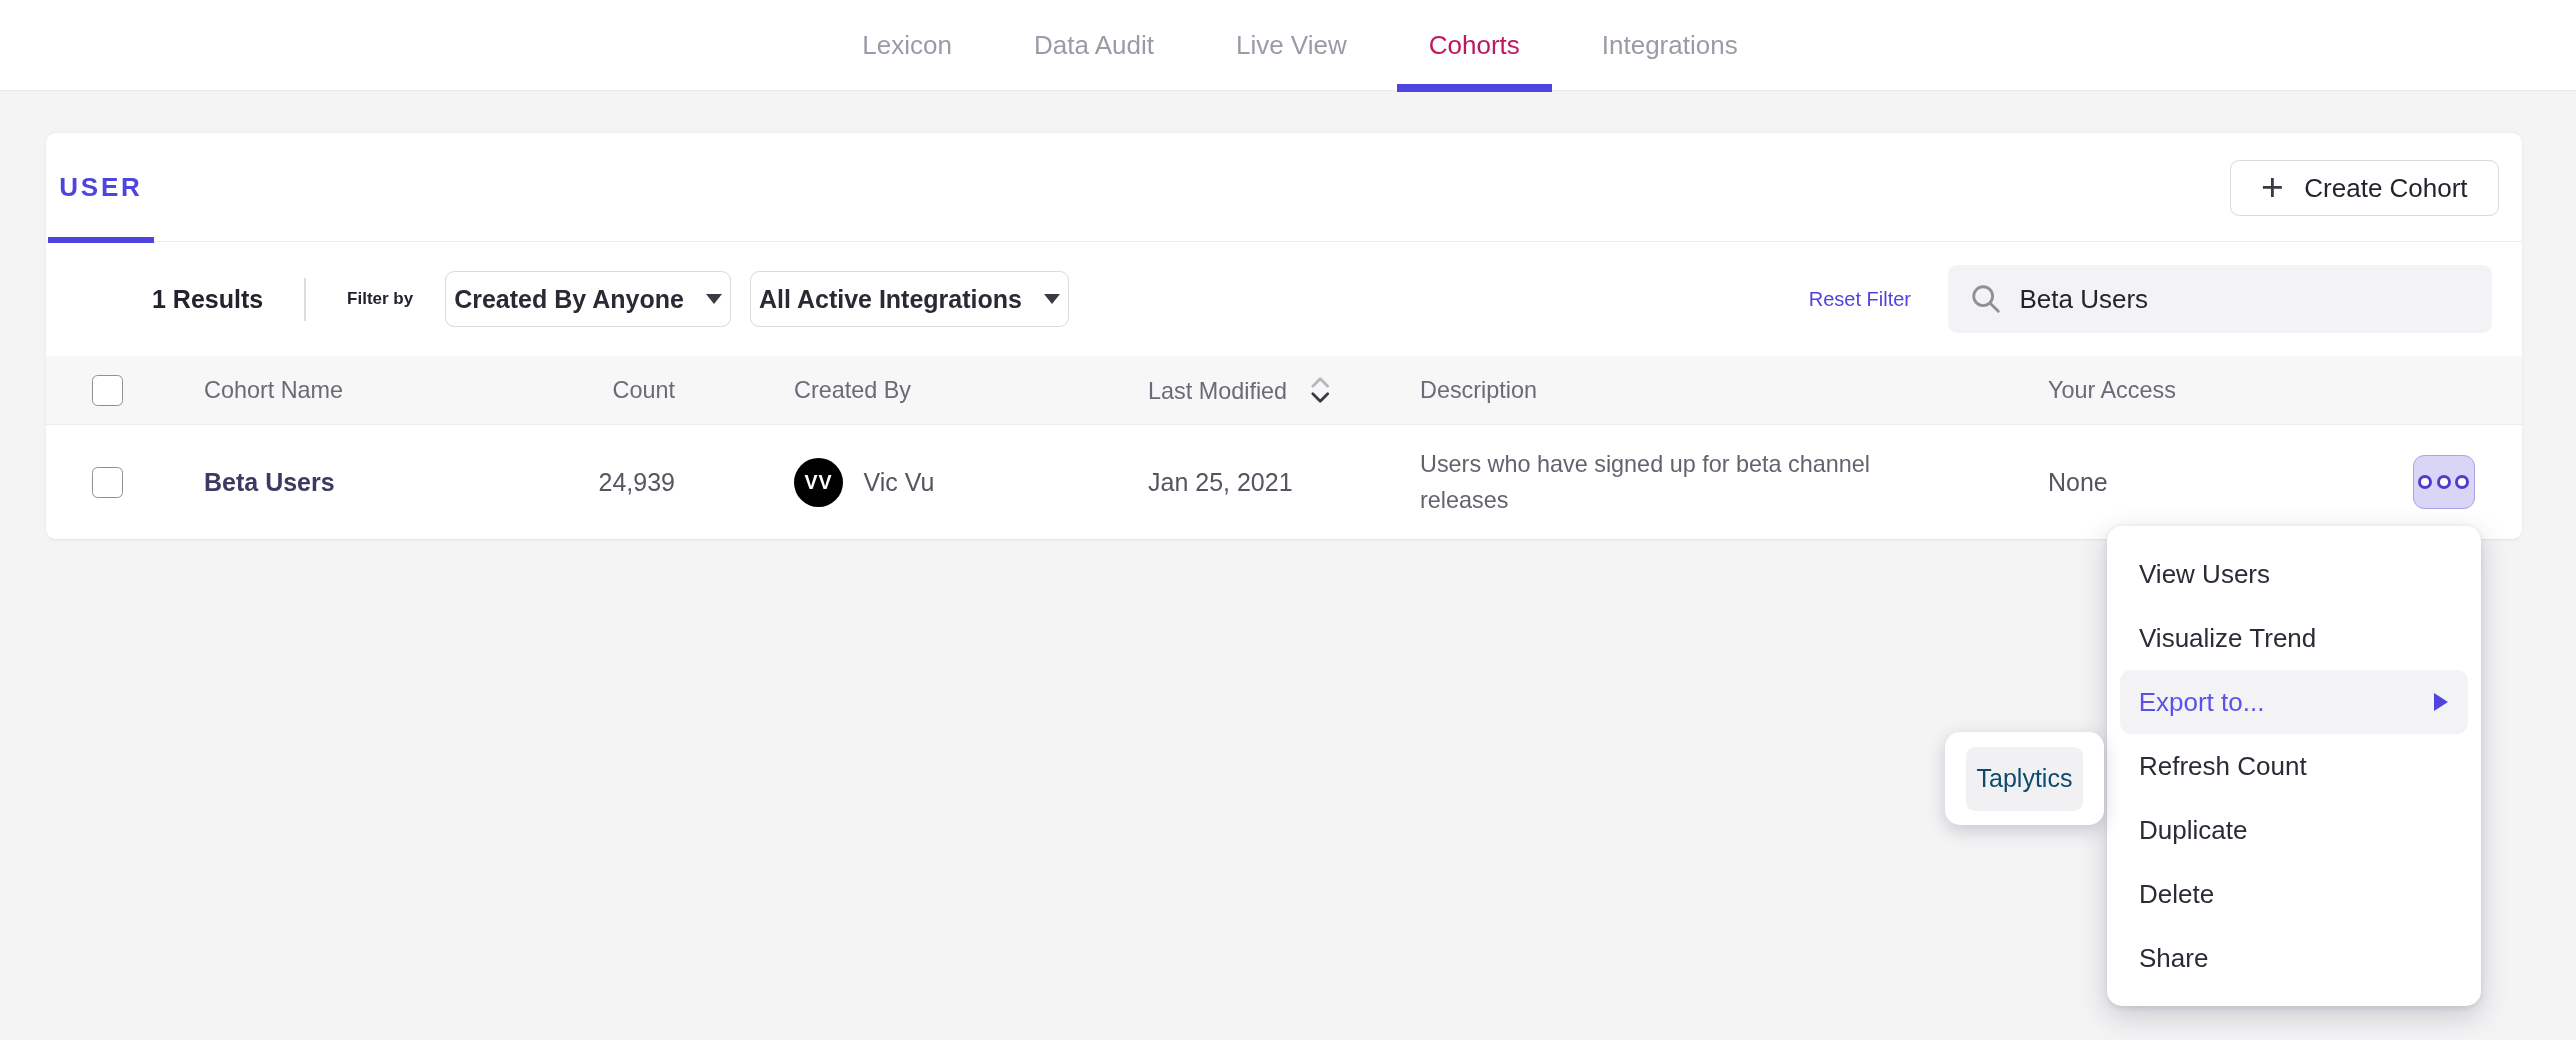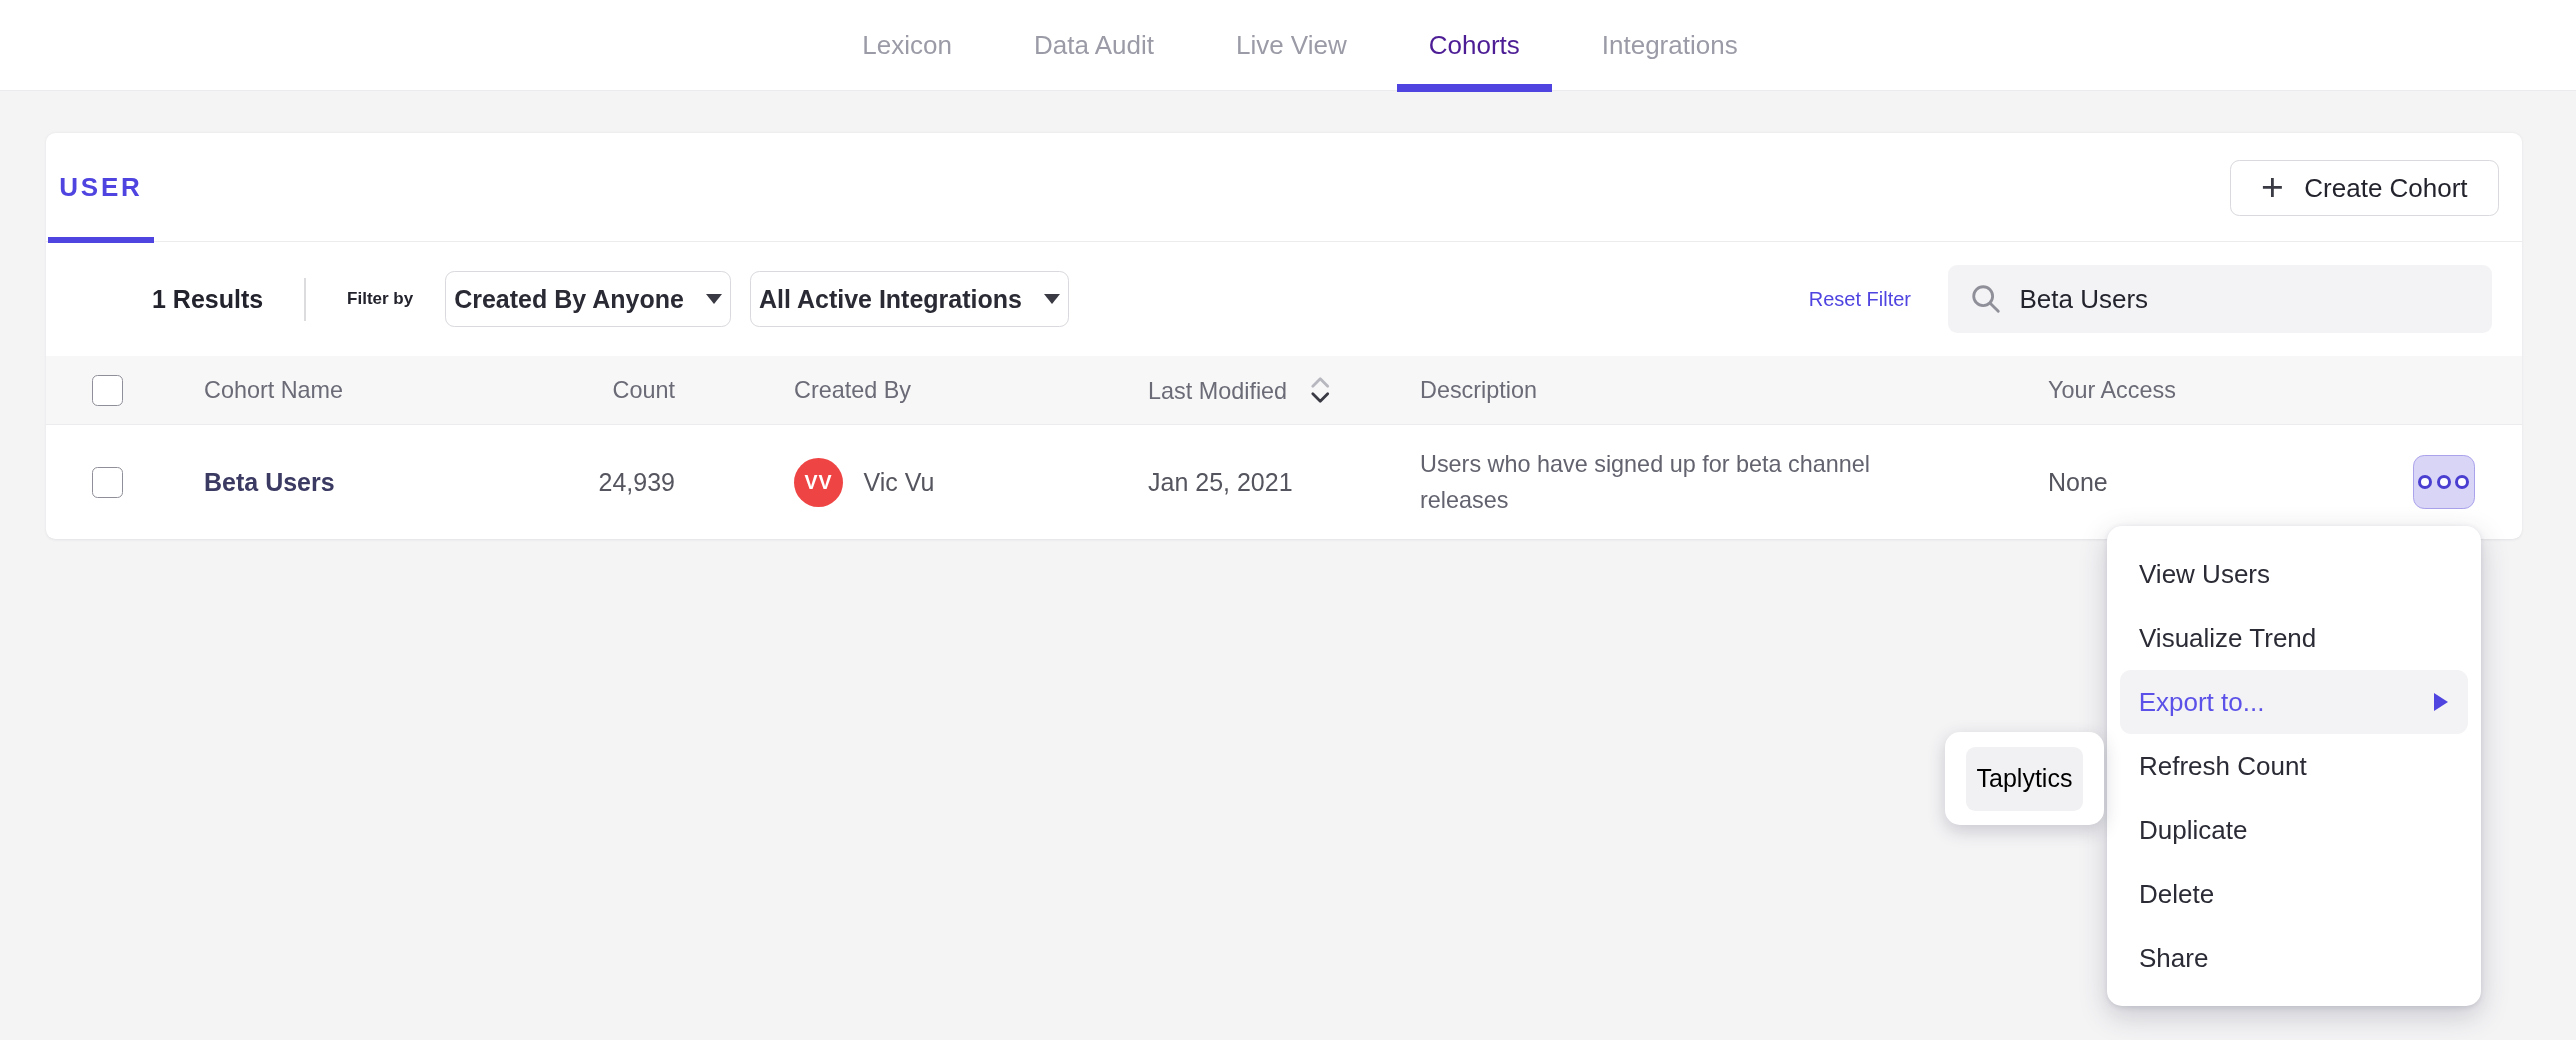--- a/index.html
+++ b/index.html
@@ -10,21 +10,21 @@
   }
   
   .topnav {
     height:91px; background:#ffffff; border-bottom:1.9px solid #ebebed;
     display:flex; justify-content:center; align-items:stretch; gap:82px;padding-left:24px;
   }
   .topnav .tab {
     position:relative; display:flex; align-items:center;
     font-size:26px; color:#9b9ba7; cursor:pointer;
   }
-  .topnav .tab.active { color:#4c1d95; }
+  .topnav .tab.active { color:#be185d; }
   .topnav .tab.active::after {
     content:""; position:absolute; left:-32px; right:-32px; bottom:-1.9px;
     height:8.4px; background:#4f44e0;
   }
   
   .card {
     position:absolute; left:46px; top:133px; width:2476px; height:406px;
     background:#fff; border-radius:9.3px; box-shadow:0 0.9px 2.8px rgba(30,30,50,.08);
   }
   .card-head { position:relative; height:109px; border-bottom:1.9px solid #ececee; border-radius:9.3px 9.3px 0 0; }
@@ -81,21 +81,21 @@
   .checkbox {
     width:31px; height:31px; background:#fff; border:1.9px solid #8f8f99;
     border-radius:5.6px; cursor:pointer;
   }
   .cell-count { text-align:right; }
   .cell-created { padding-left:119px; display:flex; align-items:center; }
   .sort-wrap { display:inline-flex; align-items:flex-end; gap:23px; cursor:pointer; }
   .trow { height:114px; font-size:25px; color:#55555f; }
   .cohort-link { font-weight:bold; color:#3b3a63; cursor:pointer; }
   .avatar {
-    width:49px; height:49px; border-radius:50%; background:#ef4444;
+    width:49px; height:49px; border-radius:50%; background:#000000;
     color:#fff; font-size:19.6px; font-weight:bold; letter-spacing:0.9px;
     display:flex; align-items:center; justify-content:center; margin-right:20.5px; flex:0 0 auto;
   }
   .desc { font-size:23.4px; line-height:36px; color:#63636f; max-width:523px; }
   .actions-cell { display:flex; justify-content:flex-start; }
   .ellipsis-btn {
     margin-left:20.5px; width:62px; height:54px; border-radius:11.2px;
     background:#d8d5f6; border:1.9px solid #aaa3ec; cursor:pointer;
     display:flex; align-items:center; justify-content:center; gap:4.7px;
   }
@@ -121,21 +121,21 @@
   
   .submenu {
     position:absolute; left:1945px; top:732px; width:159px; height:93px;
     background:#fff; border-radius:15px;
     box-shadow:0 5.6px 17px rgba(50,50,80,.22);
     display:flex; align-items:center; justify-content:center;
   }
   .submenu-item {
     width:117px; height:64px; background:#f1f1f3; border-radius:9.3px;
     display:flex; align-items:center; justify-content:center;
-    color:#000000; font-size:25px; cursor:pointer;
+    color:#0c4a6e; font-size:25px; cursor:pointer;
   }
 </style>
 </head>
 <body>
 
 <div class="screen">
 
   <header class="topnav">
     <div class="tab">Lexicon</div>
     <div class="tab">Data Audit</div>

